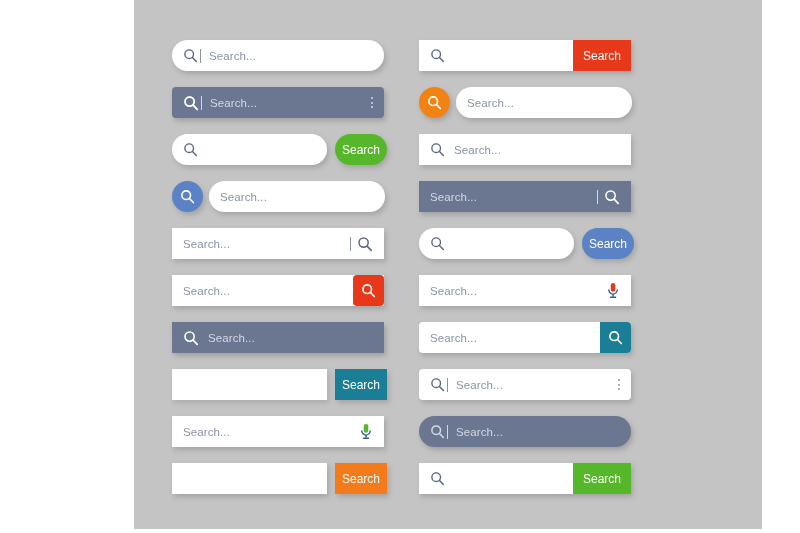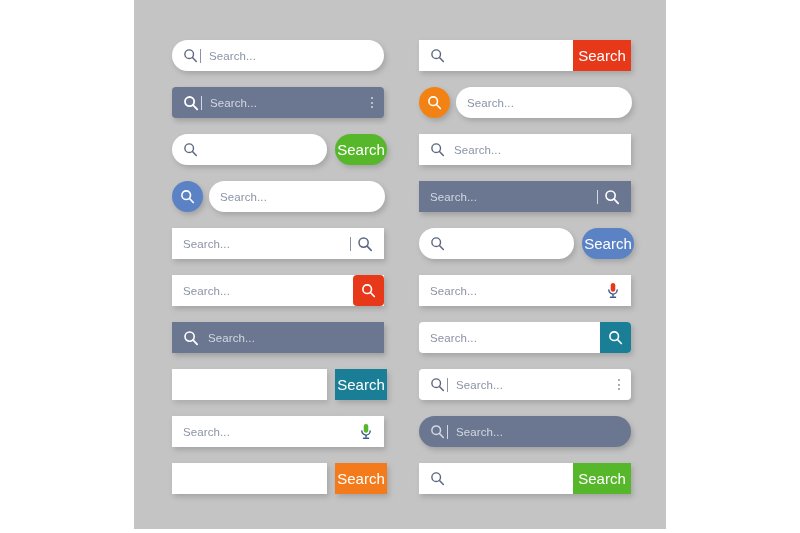--- a/index.html
+++ b/index.html
@@ -6,21 +6,21 @@
   body{
     width:800px;height:533px;
     background:#ffffff;
     font-family:"Liberation Sans", sans-serif;
     overflow:hidden;
     position:relative;
   }
   #canvas{
     position:absolute;
     left:134px; top:0px;
-    width:532px; height:529px;
+    width:628px; height:529px;
     background:#c4c4c4;
   }
   .row{position:absolute;display:flex;align-items:center;}
 
   
   .field{
     background:#ffffff;
     display:flex;align-items:center;
     box-sizing:border-box;
     height:31px;
@@ -42,21 +42,21 @@
 
   .divider{
     width:1px;height:14px;background:#8a93a6;
     margin:0 8px 0 2px;flex:0 0 auto;
   }
   .divider.light{background:#d3d8e2;}
   .divider.r{margin:0 6px 0 0;}
 
   .btn{
     display:flex;align-items:center;justify-content:center;
-    color:#ffffff;font-size:15px;
+    color:#ffffff;font-size:12px;
     height:31px;box-sizing:border-box;
     flex:0 0 auto;
     box-shadow:2px 3px 5px rgba(90,90,90,.28);
   }
   .btn.pill{border-radius:16px;}
   .btn.rounded{border-radius:4px;}
   .btn.sq{border-radius:0;}
   .btn.attach{box-shadow:none;}
 
   .circle{

